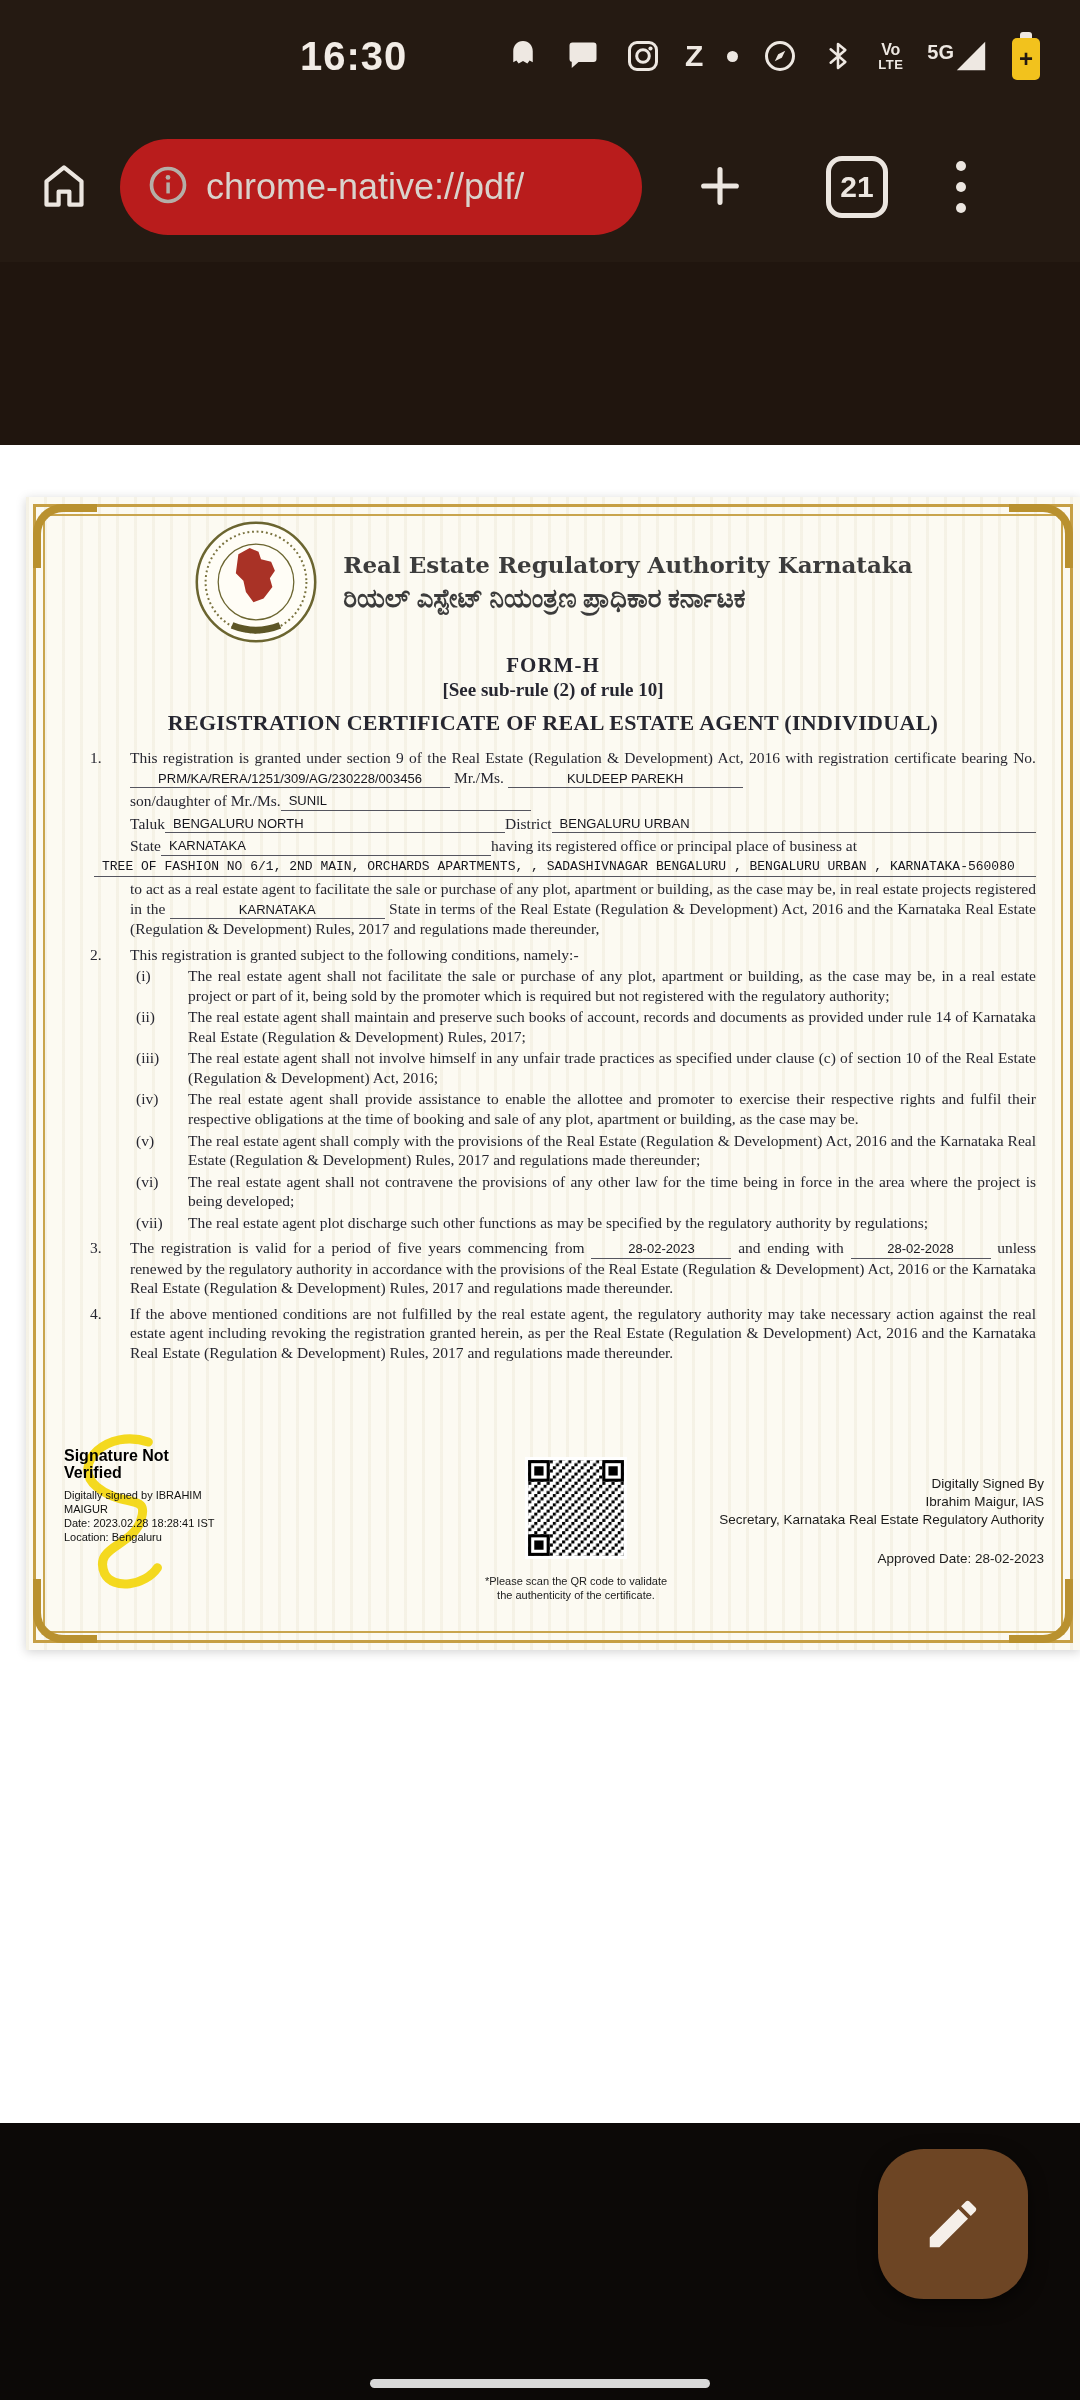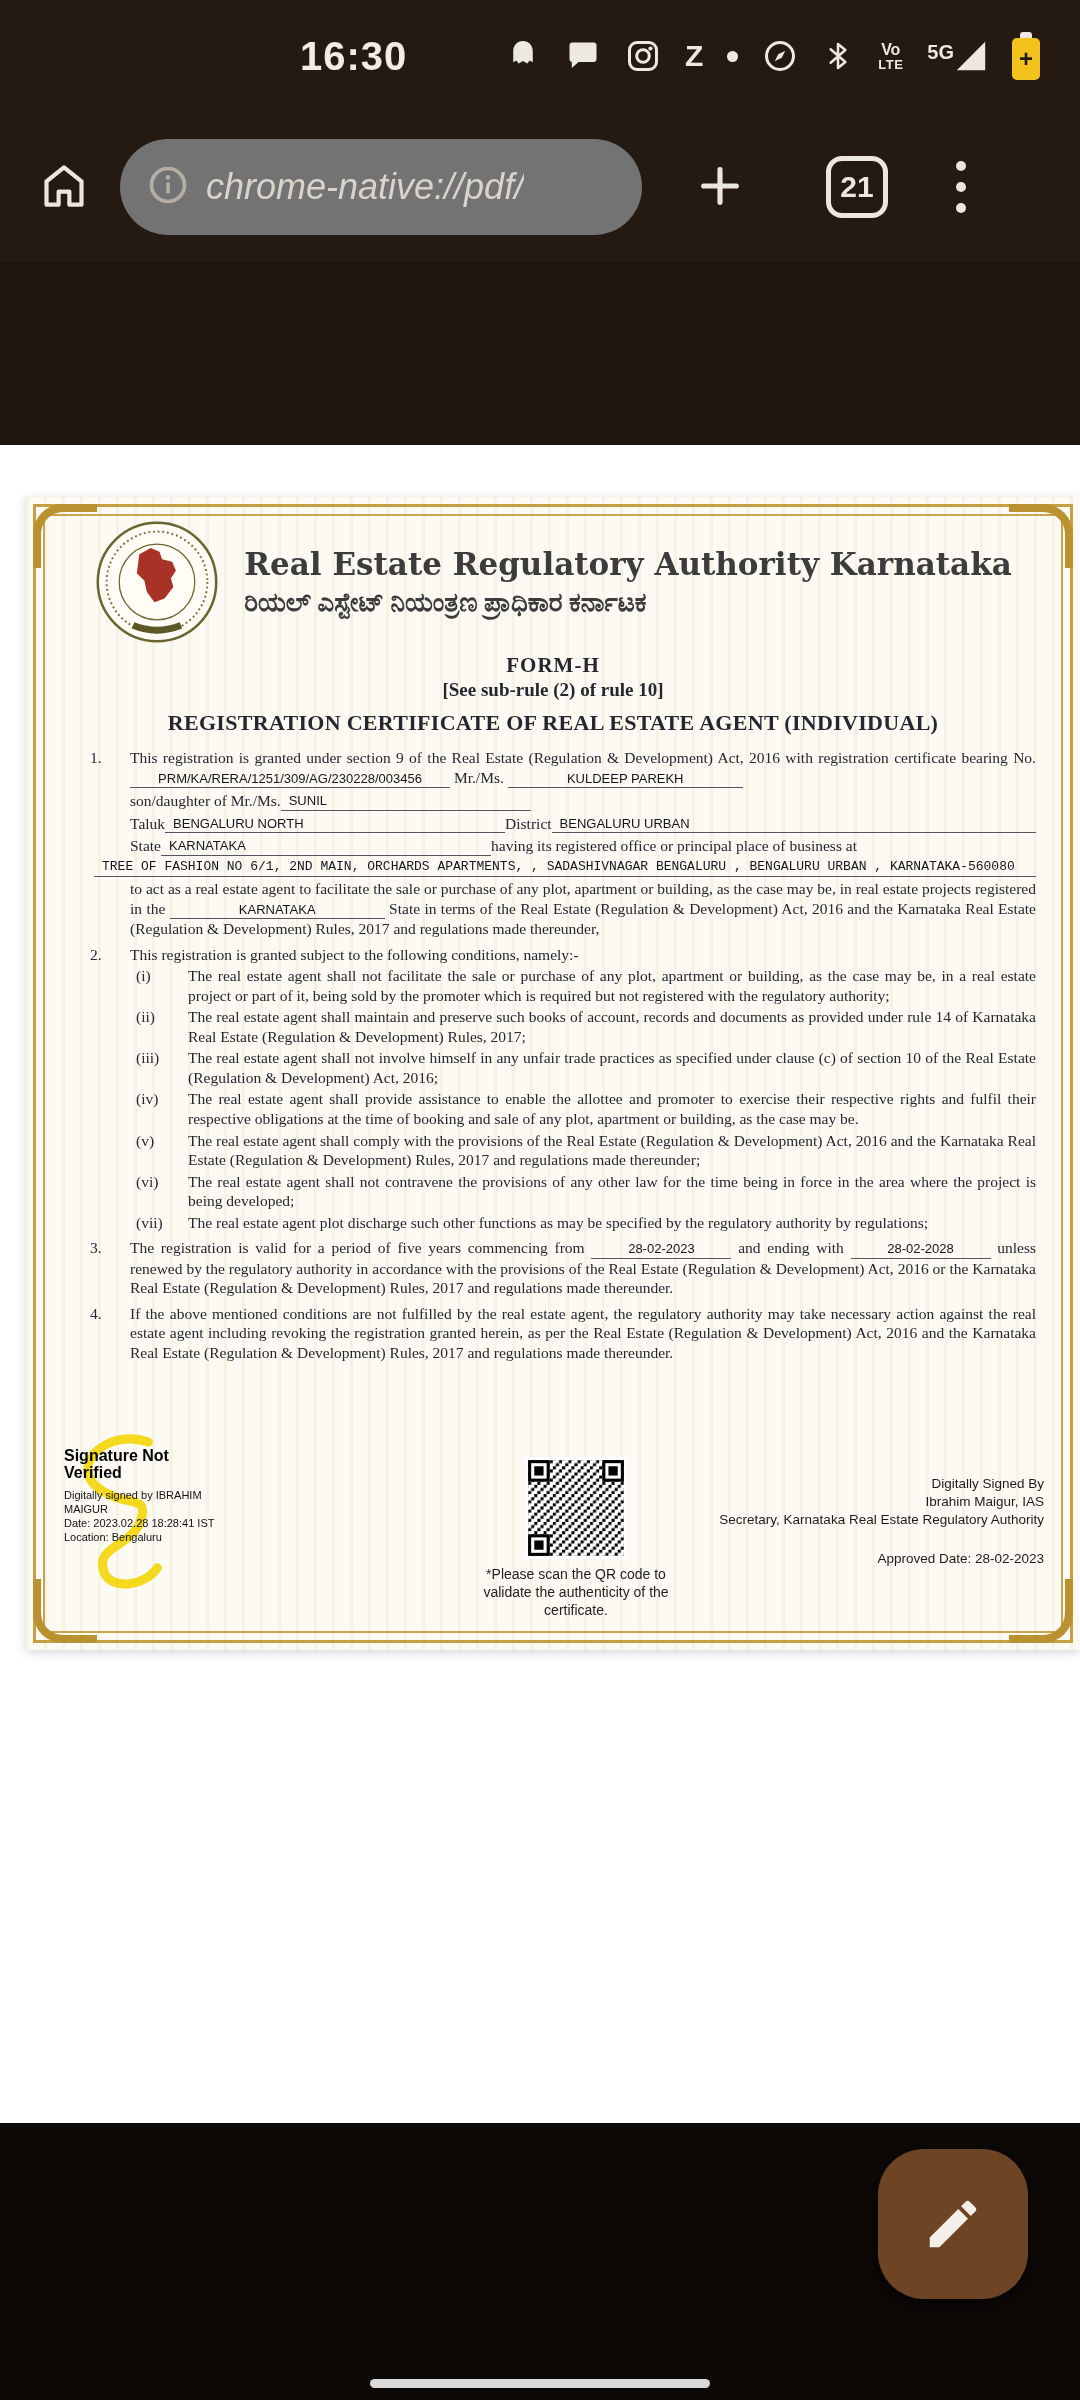--- a/index.html
+++ b/index.html
@@ -20,21 +20,21 @@
   .sig5g { display:flex; align-items:flex-start; color:#eee8e2; }
   .g5 { font-size:20px; font-weight:600; margin-top:2px; }
   .batt { display:flex; flex-direction:column; align-items:center; }
   .batt-cap { width:12px; height:6px; background:#eee8e2; border-radius:3px 3px 0 0; }
   .batt-body { width:28px; height:42px; background:#f2c21d; border-radius:5px; display:flex; align-items:center; justify-content:center; }
   .batt-plus { color:#241911; font-size:24px; font-weight:800; line-height:1; }
 
   
   .browser-bar { position:absolute; top:112px; left:0; right:0; height:150px; display:flex; align-items:center; }
   .home-btn { margin-left:36px; background:none; border:none; cursor:pointer; }
-  .url-pill { margin-left:28px; width:522px; height:96px; background:#737373; border-radius:48px; display:flex; align-items:center; padding:0 26px; gap:16px; cursor:pointer;font-style:italic; }
+  .url-pill { margin-left:28px; width:522px; height:96px; background:#b91c1c; border-radius:48px; display:flex; align-items:center; padding:0 26px; gap:16px; cursor:pointer; }
   .url-text { font-size:36px; color:#d9d3cc; white-space:nowrap; overflow:hidden; }
   .newtab-btn { margin-left:50px; background:none; border:none; cursor:pointer; }
   .tab-btn { margin-left:78px; width:62px; height:62px; border:5px solid #ece6e0; border-radius:16px; background:none; display:flex; align-items:center; justify-content:center; font-size:30px; font-weight:700; color:#ece6e0; cursor:pointer; }
   .menu-btn { margin-left:58px; background:none; border:none; display:flex; flex-direction:column; gap:11px; padding:10px; cursor:pointer; }
   .menu-dotb { width:10px; height:10px; border-radius:50%; background:#ece6e0; }
 
   .letterbox { position:absolute; top:262px; left:0; right:0; height:183px; background:#20150e; }
 
   
   .pdf-area { position:absolute; top:445px; left:0; right:0; height:1678px; background:#ffffff; }
@@ -46,21 +46,21 @@
   .frame-b { position:absolute; inset:17px; border:2px solid #c9a54e; pointer-events:none; }
   .cnr { position:absolute; width:64px; height:64px; border:0 solid #b9912f; pointer-events:none; }
   .cnr.tl { top:7px; left:7px; border-top-width:8px; border-left-width:8px; border-top-left-radius:30px; }
   .cnr.tr { top:7px; right:7px; border-top-width:8px; border-right-width:8px; border-top-right-radius:30px; }
   .cnr.bl { bottom:7px; left:7px; border-bottom-width:8px; border-left-width:8px; border-bottom-left-radius:30px; }
   .cnr.br { bottom:7px; right:7px; border-bottom-width:8px; border-right-width:8px; border-bottom-right-radius:30px; }
 
   .cert-inner { position:absolute; top:22px; left:44px; right:44px; bottom:30px; font-family:"Liberation Serif","DejaVu Serif",serif; color:#262630; }
   .cert-head { display:flex; justify-content:center; align-items:center; gap:24px; }
   .emblem { width:126px; height:126px; flex:none; }
-  .authority-en { font-size:31px; font-weight:700; color:#3c3c3c; font-family:"DejaVu Serif",serif; }
+  .authority-en { font-size:23px; font-weight:700; color:#3c3c3c; font-family:"DejaVu Serif",serif; }
   .authority-kn { font-size:26px; color:#3c3c3c; margin-top:6px; font-weight:600; }
   .form-block { text-align:center; margin-top:8px; }
   .form-no { font-size:21px; font-weight:700; letter-spacing:1px; }
   .rule-ref { font-size:19px; font-weight:700; margin-top:1px; }
   .cert-title { font-size:22px; font-weight:700; margin-top:9px; letter-spacing:.3px; }
 
   .clauses { margin-top:12px; padding-left:20px; font-size:15.5px; line-height:1.26; }
   .clause { display:flex; margin-top:6px; }
   .cnum { width:40px; flex:none; }
   .cbody { flex:1; min-width:0; }
@@ -80,21 +80,21 @@
   .cond-label { width:58px; flex:none; padding-left:6px; }
   .cond-text { flex:1; text-align:justify; min-width:0; }
 
   
   .scribble { position:absolute; left:26px; top:934px; width:152px; height:168px; z-index:1; pointer-events:none; }
   .sig-block { position:absolute; left:38px; top:950px; width:230px; z-index:2; }
   .sig-title { font-family:"Liberation Sans",sans-serif; font-weight:700; font-size:16px; color:#000; width:160px; line-height:1.08; }
   .sig-small { font-family:"Liberation Sans",sans-serif; font-size:11px; color:#111; margin-top:6px; line-height:1.28; width:160px; }
   .qr-block { position:absolute; left:455px; top:960px; width:190px; text-align:center; z-index:2; }
   .qr-svg { width:102px; height:102px; }
-  .qr-caption { font-family:"Liberation Sans",sans-serif; font-size:14px; color:#222; margin-top:2px; line-height:1.3; }
+  .qr-caption { font-family:"Liberation Sans",sans-serif; font-size:11px; color:#222; margin-top:11px; line-height:1.3; }
   .approval { position:absolute; right:36px; top:976px; width:440px; text-align:right;
               font-family:"Liberation Sans",sans-serif; color:#1c1c1c; z-index:2; }
   .app-line { font-size:13.5px; margin-top:3px; }
   .app-date { font-size:13.5px; margin-top:24px; }
 
   
   .bottom-bar { position:absolute; top:2123px; left:0; right:0; height:277px; background:#0c0907; }
   .fab { position:absolute; top:26px; right:52px; width:150px; height:150px; border-radius:46px; border:none;
          background:#6d4524; display:flex; align-items:center; justify-content:center; cursor:pointer;
          box-shadow:0 6px 18px rgba(0,0,0,.5); }

